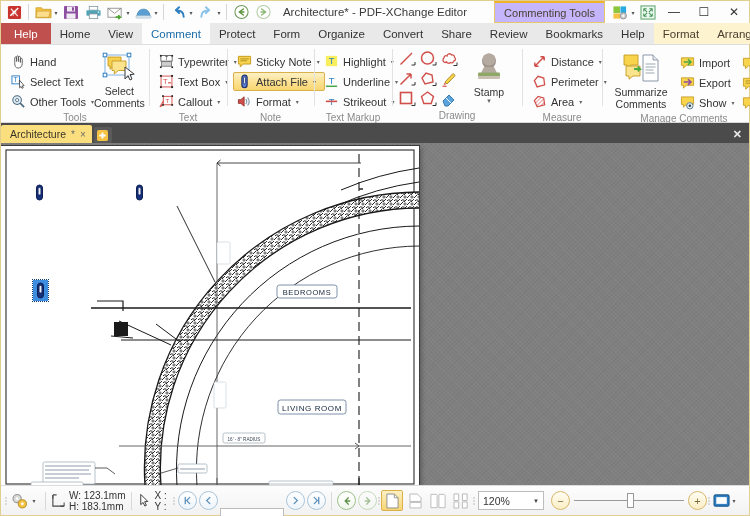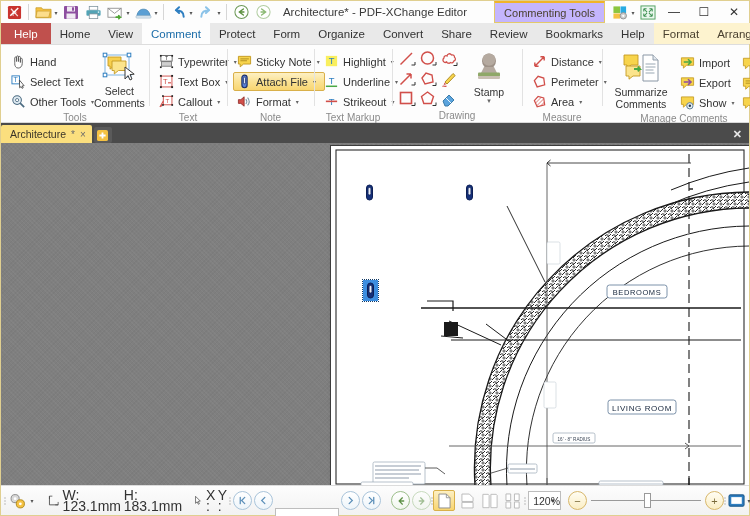--- a/index.html
+++ b/index.html
@@ -100,38 +100,38 @@
     justify-content: center; margin-left: 2px; border-radius: 2px;
   }
   .docbar-close { margin-left: auto; color: #e8e8e8; font-size: 11px; padding: 0 7px 2px 0; font-weight: bold; }
 
   
   .docarea {
     flex: 1; background: #7f7f7f; position: relative; overflow: hidden;
     background-image:
       repeating-linear-gradient(45deg, rgba(255,255,255,.035) 0 1px, transparent 1px 3px),
       repeating-linear-gradient(-45deg, rgba(0,0,0,.035) 0 1px, transparent 1px 3px);
-    display: flex; justify-content: flex-end;
+    display: flex; justify-content: flex-start;
   }
   .page {
     width: 418px; margin-top: 3px; background: #fff; position: relative;
     box-shadow: 0 0 0 1px #3d3d3d, 2px 2px 5px rgba(0,0,0,.35); overflow: hidden;
   }
 
   
   .statusbar {
     height: 30px; background: linear-gradient(to bottom,#fdfdfd,#f2f2f2);
     border-top: 1px solid #dcdcdc; display: flex; align-items: center; flex: none;
     font-size: 11px; color: #333; padding: 0 3px;
   }
   .sgrip { width: 4px; height: 16px; display: flex; flex-direction: column; justify-content: center; align-items: center; gap:1px; opacity:.5;}
   .sgrip i { display:block; width:2px;height:2px;background:#aaa;border-radius:50%;}
   .sb-sep { width: 1px; height: 18px; background: #d9d9d9; margin: 0 5px; }
   .sb-item { display: flex; align-items: center; gap: 3px; }
-  .dims { display: flex; flex-direction: row; line-height: 11px; font-size: 14px; }
+  .dims { display: flex; flex-direction: column; line-height: 11px; font-size: 10px; }
   .nav-circ {
     width: 19px; height: 19px; border-radius: 50%; border: 1px solid #a9c4da;
     display: flex; align-items: center; justify-content: center; color: #5b8fb9; font-size: 9px;
     background: linear-gradient(to bottom,#fff,#eef5fa);
   }
   .nav-circ.green { border-color: #9cbf8a; color: #5f9248; background: linear-gradient(to bottom,#fff,#f1f7ee); }
   .pagebox {
     width: 64px; height: 25px; border: 1px solid #bdbdbd; background: #fff;
     display: flex; align-items: center; justify-content: flex-end; padding-right: 5px; font-size: 10.5px; margin-top: 39px;
   }

